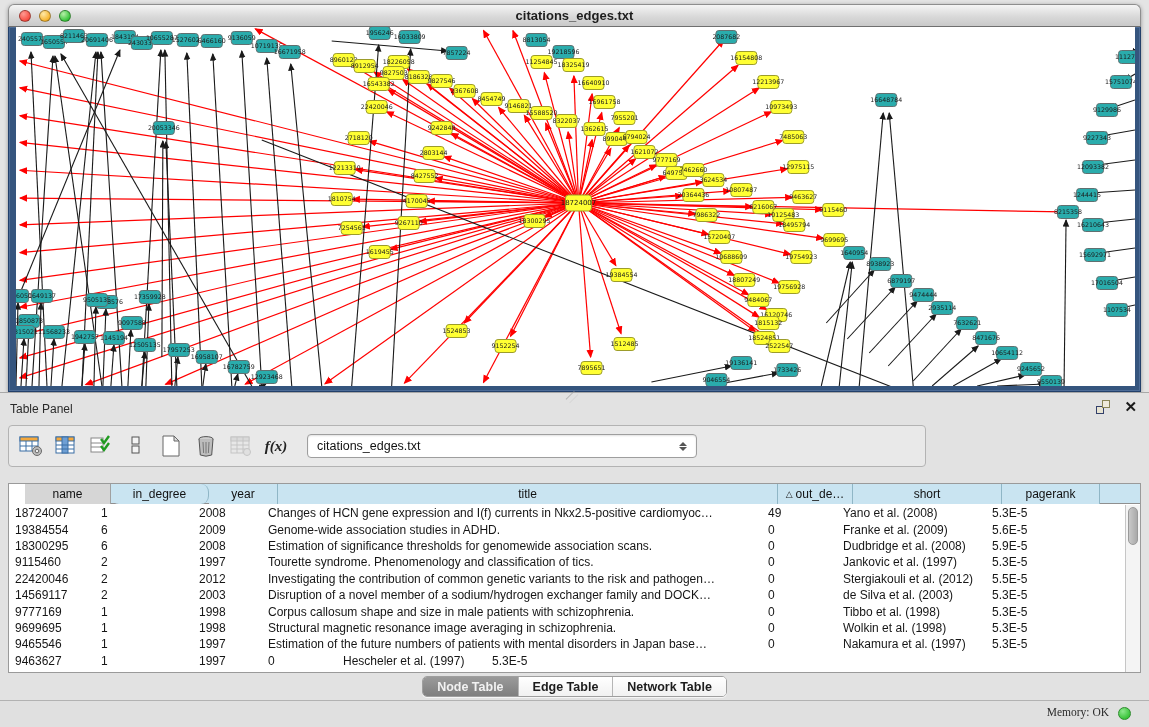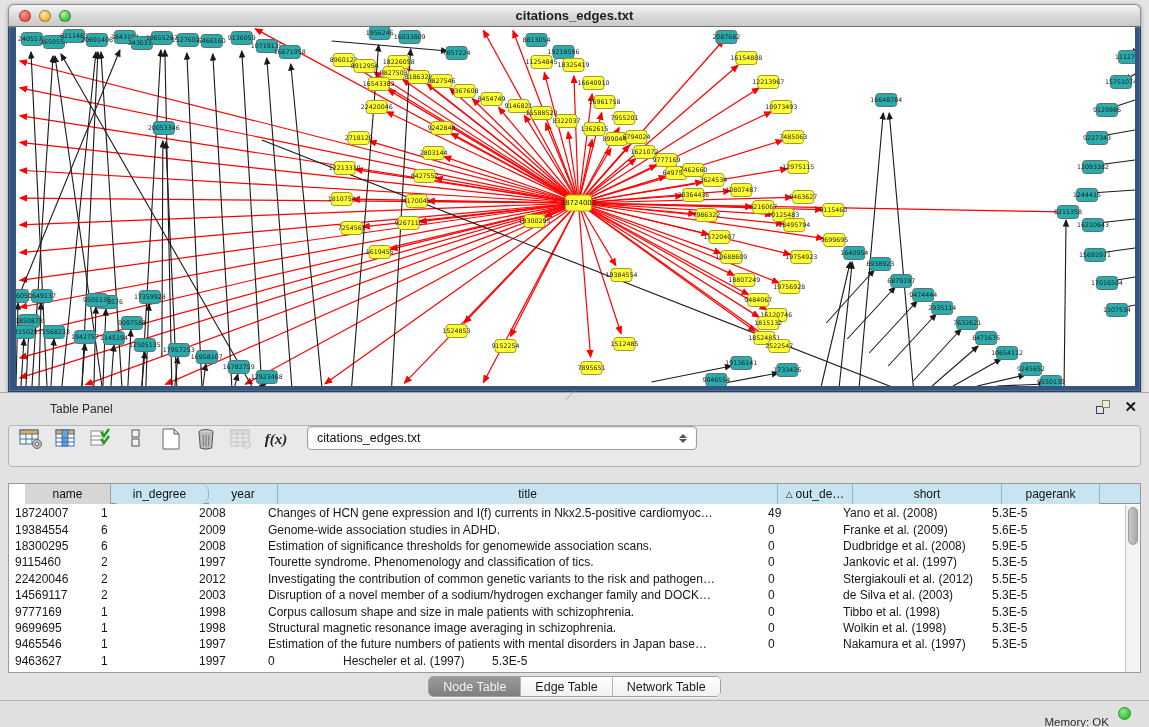--- a/index.html
+++ b/index.html
@@ -24,32 +24,32 @@
   .frame { height:365px; background:#35557e; border-left:1px solid #23406b;
     border-right:1px solid #23406b; border-bottom:1px solid #23406b;
     padding:0 7px 6px 7px; box-shadow:inset 0 0 0 1px #4d6c97; }
   .canvas { width:1119px; height:359px; background:#fff; position:relative; overflow:hidden; }
   .canvas svg { display:block; width:100%; height:100%; }
 
   
   .bottom-panel { position:absolute; left:0; top:392px; width:1149px; height:335px;
     background:#e2e2e2; border-top:1px solid #a8a8a8; }
   .panel-header { position:absolute; left:0; top:0; width:100%; height:30px; }
-  .panel-title { position:absolute; left:10px; top:9px; font-size:12px; color:#2a2a2a;margin-left:40px; }
+  .panel-title { position:absolute; left:10px; top:9px; font-size:12px; color:#2a2a2a; }
   .panel-btns { position:absolute; right:12px; top:7px; display:flex; gap:14px; align-items:center; }
   .float-icon { width:14px; height:14px; position:relative; }
   .float-icon .sq1 { position:absolute; left:0; bottom:0; width:8px; height:8px;
     border:1px solid #33406b; background:#e8e4d2; }
   .float-icon .sq2 { position:absolute; right:0; top:0; width:8px; height:8px;
     border:1px solid #8a8557; background:#efeadb; }
   .close-x { font-size:15px; font-weight:bold; color:#1a1a1a; line-height:14px; cursor:default; }
 
-  .toolbar { position:absolute; left:8px; top:32px; width:1133px; height:42px;
+  .toolbar { position:absolute; left:8px; top:32px; width:918px; height:42px;
     background:#e9e9e9; border:1px solid #b3b3b3; border-radius:4px;
-    display:flex; }
+    display:flex; align-items:center; }
   .tb-icon { width:26px; height:26px; margin-left:9px; display:flex;
     align-items:center; justify-content:center; }
   .tb-icon svg { display:block; }
   .fx-label { font-family:"Liberation Serif", serif; font-style:italic; font-weight:bold;
     font-size:15px; color:#222; }
   .combo { margin-left:18px; width:390px; height:24px; background:#fff;
     border:1px solid #9e9e9e; border-radius:4px; display:flex; align-items:center;
     box-shadow:inset 0 1px 2px rgba(0,0,0,.12); }
   .combo-text { flex:1; padding-left:9px; font-size:12.5px; color:#111; }
   .combo-arrows { width:18px; display:flex; flex-direction:column; align-items:center;
@@ -73,32 +73,32 @@
   .td { font-size:12px; color:#161616; white-space:nowrap; overflow:hidden;
     padding-left:6px; }
   .vscroll { position:absolute; right:0; top:21px; width:15px; bottom:0;
     background:#f4f4f4; border-left:1px solid #c6c6c6; }
   .vthumb { position:absolute; left:2px; top:2px; width:10px; height:38px;
     background:linear-gradient(90deg,#c9c9c9,#a9a9a9); border-radius:6px;
     border:1px solid #9a9a9a; }
 
   
   .tabsbar { position:absolute; left:0; top:283px; width:100%; height:24px;
-    display:flex; justify-content:center; }
+    display:flex; justify-content:center;font-weight:bold; }
   .seg { display:flex; border:1px solid #9f9f9f; border-radius:5px; overflow:hidden;
     height:21px; background:#fff; box-shadow:0 1px 0 rgba(255,255,255,.7); }
   .seg .tab { padding:0 14px; font-size:12.5px; display:flex; align-items:center;
     color:#1c1c1c; background:linear-gradient(#ffffff,#f1f1f1); border-right:1px solid #b5b5b5; }
   .seg .tab:last-child { border-right:none; }
   .seg .tab.active { background:linear-gradient(#9a9a9a,#7f7f7f); color:#f2f2f2; }
 
   
   .statusbar { position:absolute; left:0; bottom:0; width:100%; height:27px;
     border-top:1px solid #b2b2b2; background:#e0e0e0; }
-  .mem { position:absolute; right:40px; top:15px; font-size:11.5px; color:#2b2b2b; }
+  .mem { position:absolute; right:40px; top:5px; font-size:11.5px; color:#2b2b2b;font-family:Liberation Serif, serif; }
   .mem-dot { position:absolute; right:18px; top:6px; width:13px; height:13px;
     border-radius:50%; background:radial-gradient(circle at 35% 30%, #8de88d, #3bc43b 70%);
     border:1px solid #2c8c2c; }
   .splitter-handle { position:absolute; left:566px; top:1px; width:12px; height:6px;
     border-top:1px solid #9a9a9a; border-bottom:1px solid #cfcfcf; transform:rotate(-45deg); opacity:.6; }
 </style>
 </head>
 <body>
 
 <div class="app">

